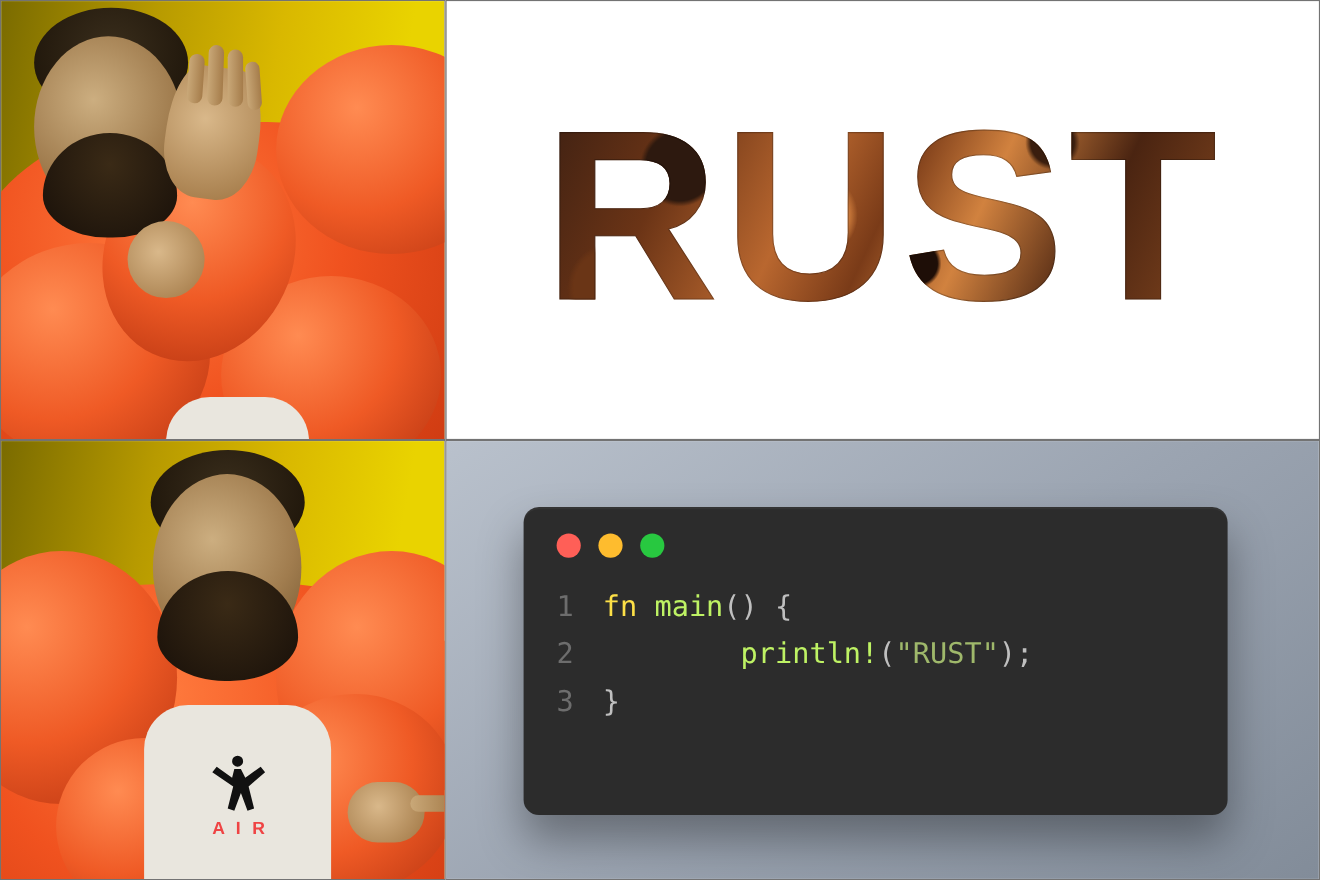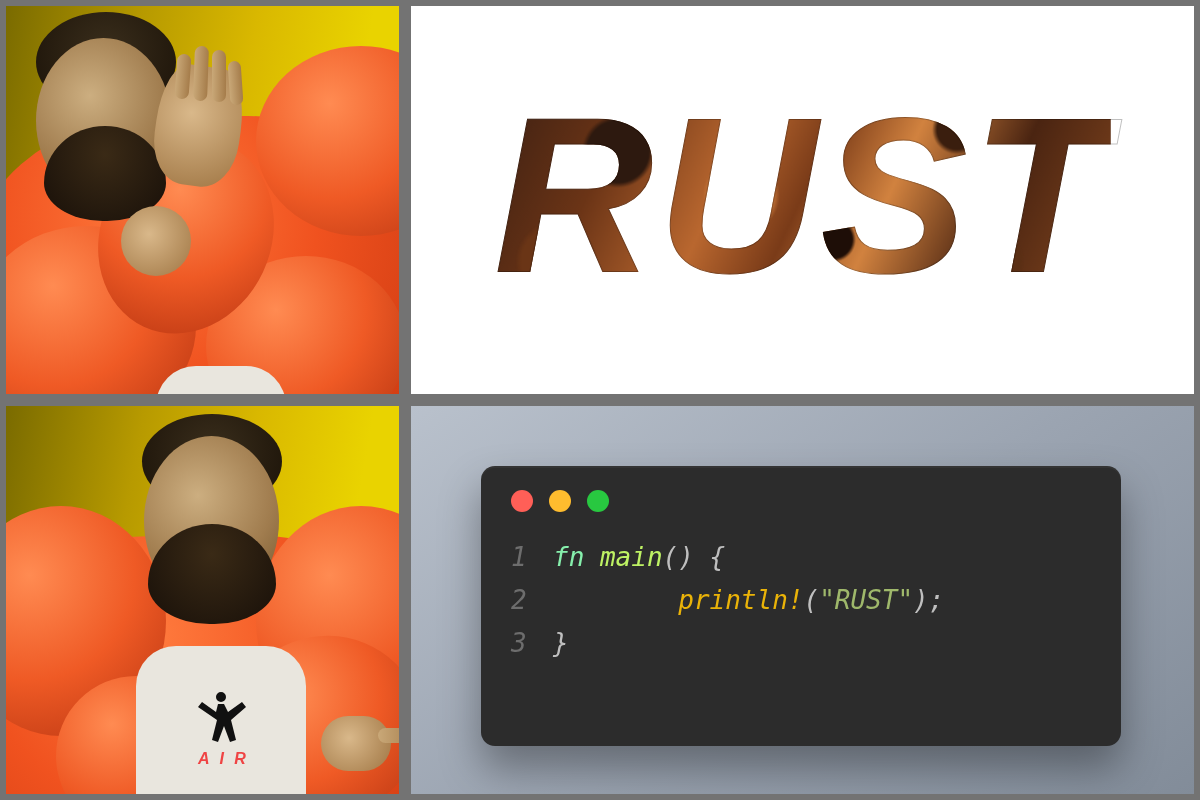--- a/index.html
+++ b/index.html
@@ -12,23 +12,22 @@
     height: 800px;
     display: grid;
     grid-template-columns: 405px 795px;
     grid-template-rows: 400px 400px;
     background: #000;
   }
   .panel {
     background: #fff;
     position: relative;
     overflow: hidden;
-    border: 6px solid #737373;
+    border: 1px solid #737373;
     box-sizing: border-box;
-    font-style: italic;
   }
 
   
   .drake-bg {
     position:absolute; inset:0;
     background: linear-gradient(100deg,#7a6b00 0%, #b79a00 30%, #d9b800 55%, #e9d300 80%);
   }
   .drake-head {
     position:absolute;
     border-radius:50%;
@@ -121,23 +120,23 @@
   }
   .dot.red{background:#ff5f57;}
   .dot.yellow{background:#febc2e;}
   .dot.green{background:#28c840;}
   .code-line { white-space:pre; }
   .ln {
     display:inline-block;
     width:42px;
     color:#6d6d6d;
   }
-  .kw { color:#86efac; }
+  .kw { color:#fde047; }
   .fnname { color:#bef264; }
-  .call { color:#eab308; }
+  .call { color:#bef264; }
   .punc { color:#bfbfbf; }
   .str { color:#9fb86b; }
 
   
   .jumpman {
     position:absolute;
     width:54px;height:60px;
   }
   .jumpman svg { width:100%; height:100%; }
   .air-text {

